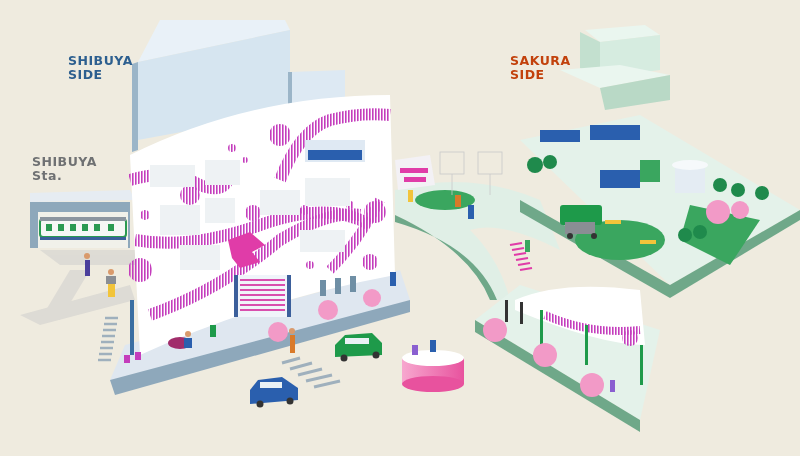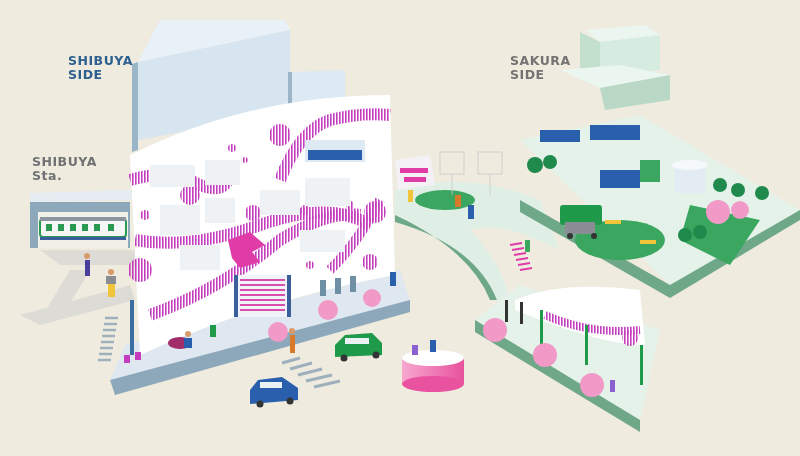--- a/index.html
+++ b/index.html
@@ -1,21 +1,21 @@
 <!DOCTYPE html>
 <html><head>
 <meta charset="utf-8">
 <style>
   html,body{margin:0;padding:0;}
   body{width:800px;height:456px;overflow:hidden;background:#efebdf;font-family:"DejaVu Sans",sans-serif;position:relative;}
   .stage{position:absolute;left:0;top:0;width:800px;height:412px;}
   .label{position:absolute;font-weight:bold;font-size:12.5px;line-height:14px;letter-spacing:0.5px;}
   .label span{display:block;}
   .lbl-shibuya{left:68px;top:54px;color:#2d5f8f;}
-  .lbl-sakura{left:510px;top:54px;color:#737373;}
+  .lbl-sakura{left:510px;top:54px;color:#c2410c;}
   .lbl-station{left:32px;top:155px;color:#6f7173;}
   svg{position:absolute;left:0;top:0;}
 </style>
 </head>
 <body>
 
 <div class="stage">
 
 <svg width="800" height="456" viewBox="0 0 800 456">
   <defs>

